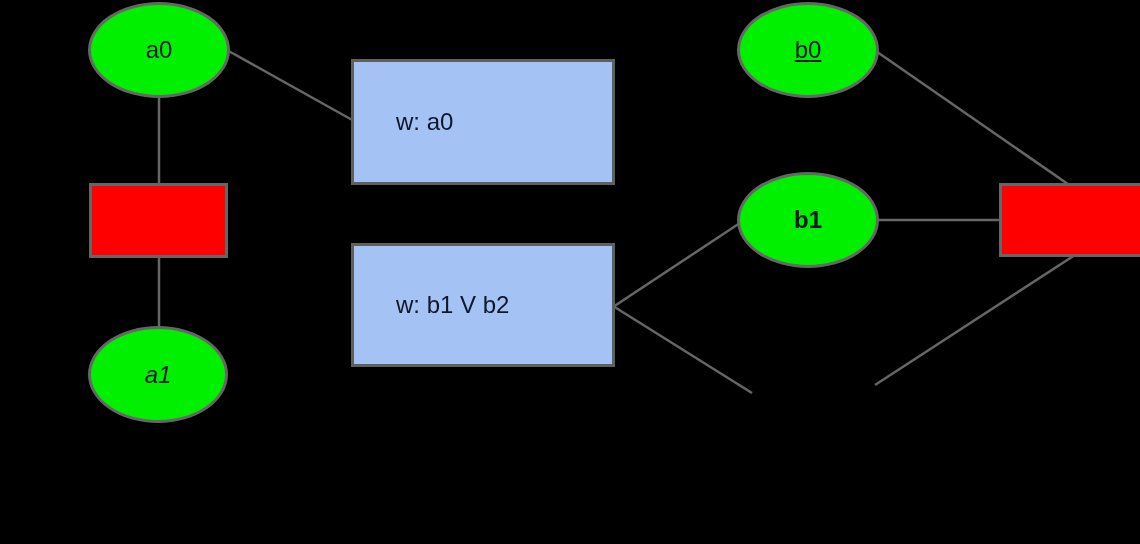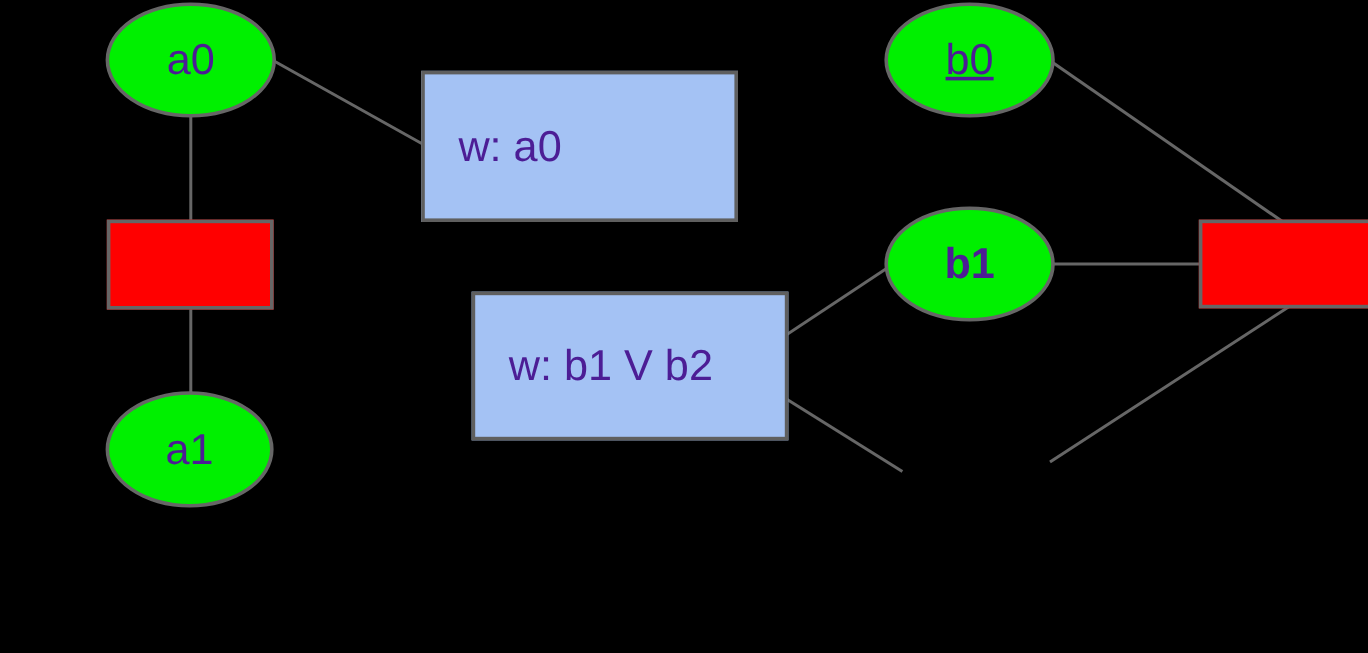--- a/index.html
+++ b/index.html
@@ -17,50 +17,50 @@
     width: 1140px; height: 544px;
     z-index: 1;
   }
   .node {
     position: absolute;
     z-index: 2;
     display: flex;
     align-items: center;
     justify-content: center;
     box-sizing: border-box;
-    color: #4c1d95;
-    font-size: 36px;
+    color: #0f172a;
+    font-size: 24px;
     line-height: 1;
     text-align: center;
   }
   .var-ellipse {
     background: #00f000;
     border: 3px solid #666666;
     border-radius: 50%;
   }
   .factor-rect {
     background: #ff0000;
     border: 3px solid #666666;
   }
   .msg-rect {
     background: #a4c2f4;
     border: 3px solid #5f5f5f;
     justify-content: flex-start;
-    padding-left: 28px;
+    padding-left: 42px;
   }
   
   #node-a0 { left: 88px;  top: 2px;   width: 142px; height: 96px; }
-  #node-a1 { left: 88px;  top: 326px; width: 140px; height: 97px; }
+  #node-a1 { left: 88px;  top: 326px; width: 140px; height: 97px; font-style: italic; }
   #node-b0 { left: 737px; top: 2px;   width: 142px; height: 96px; text-decoration: underline; }
   #node-b1 { left: 737px; top: 172px; width: 142px; height: 96px; font-weight: bold; }
   #node-b2 { left: 745px; top: 343px; width: 140px; height: 97px; }
   #factor-a { left: 89px;  top: 183px; width: 139px; height: 75px; }
   #factor-b { left: 999px; top: 183px; width: 150px; height: 74px; }
   #msg-a { left: 351px; top: 59px;  width: 264px; height: 126px; }
-  #msg-b { left: 351px; top: 243px; width: 264px; height: 124px; margin-left: 42px; }
+  #msg-b { left: 351px; top: 243px; width: 264px; height: 124px; }
 </style>
 </head>
 <body>
 
 <div id="canvas">
 
   <svg id="edges" viewBox="0 0 1140 544" xmlns="http://www.w3.org/2000/svg">
     <line x1="159" y1="95" x2="159" y2="186" stroke="#666666" stroke-width="2.5"></line>
     <line x1="159" y1="255" x2="159" y2="330" stroke="#666666" stroke-width="2.5"></line>
     <line x1="225" y1="49" x2="354" y2="121" stroke="#666666" stroke-width="2.5"></line>

